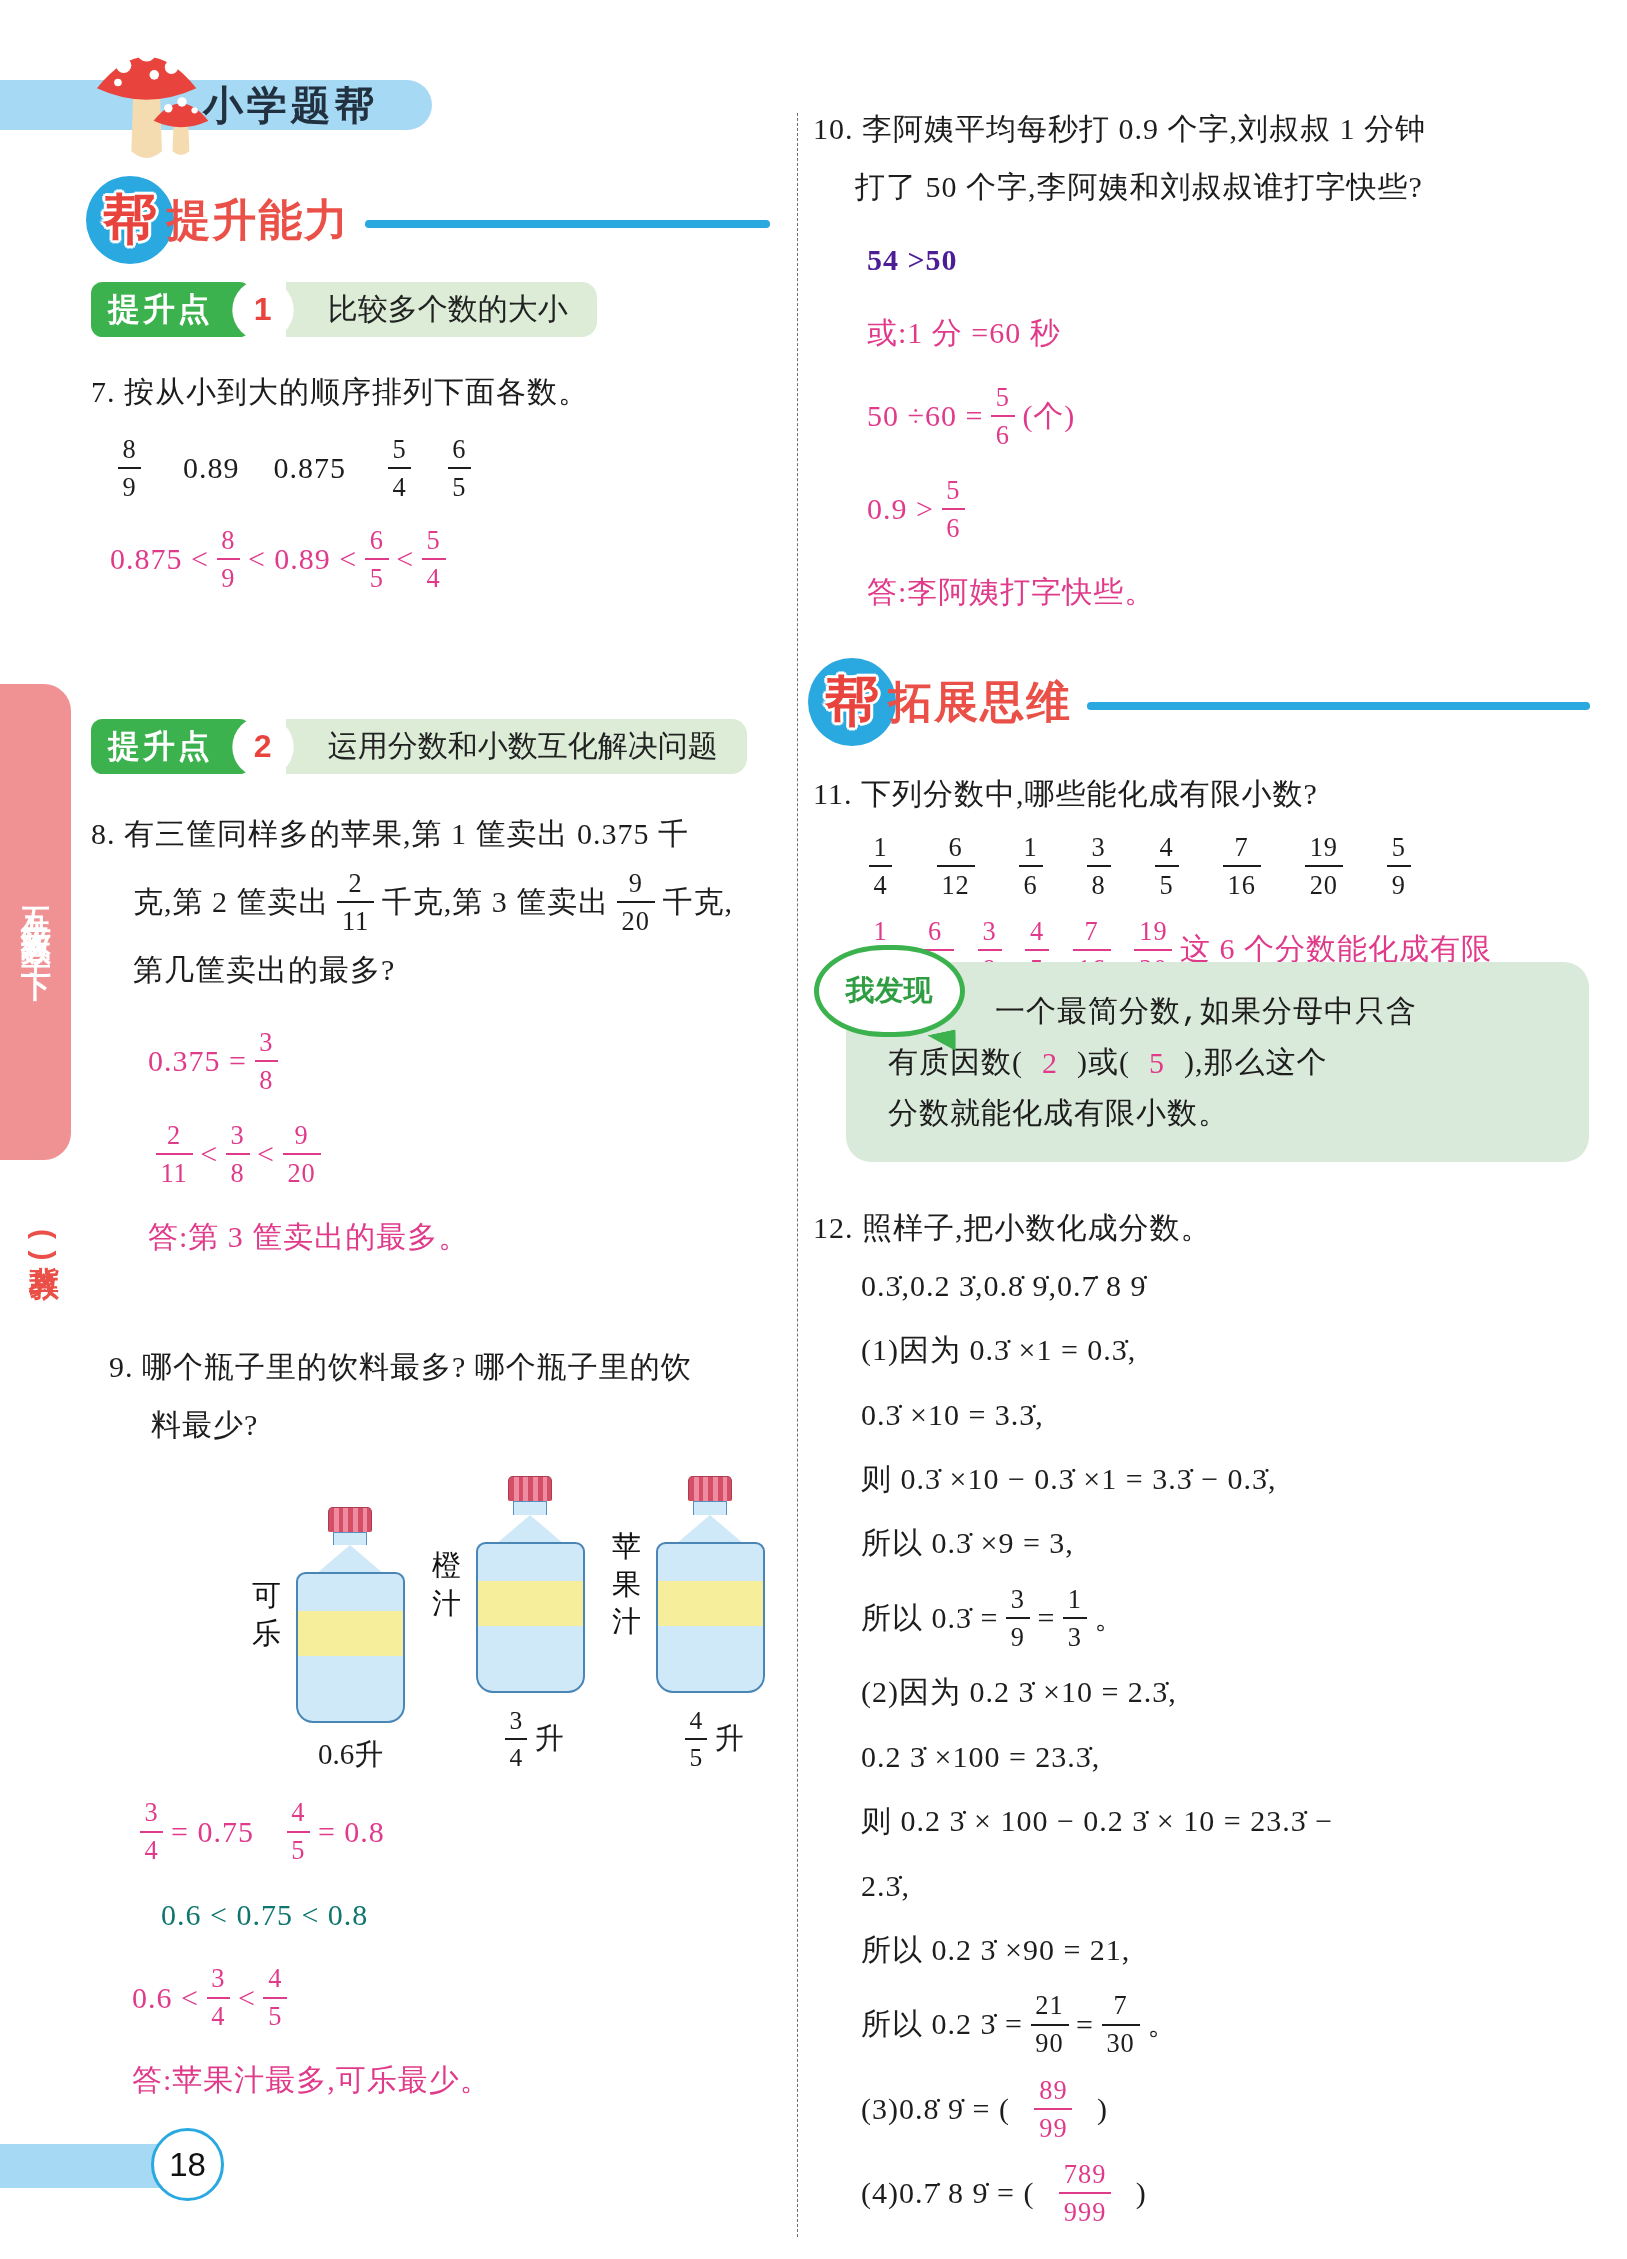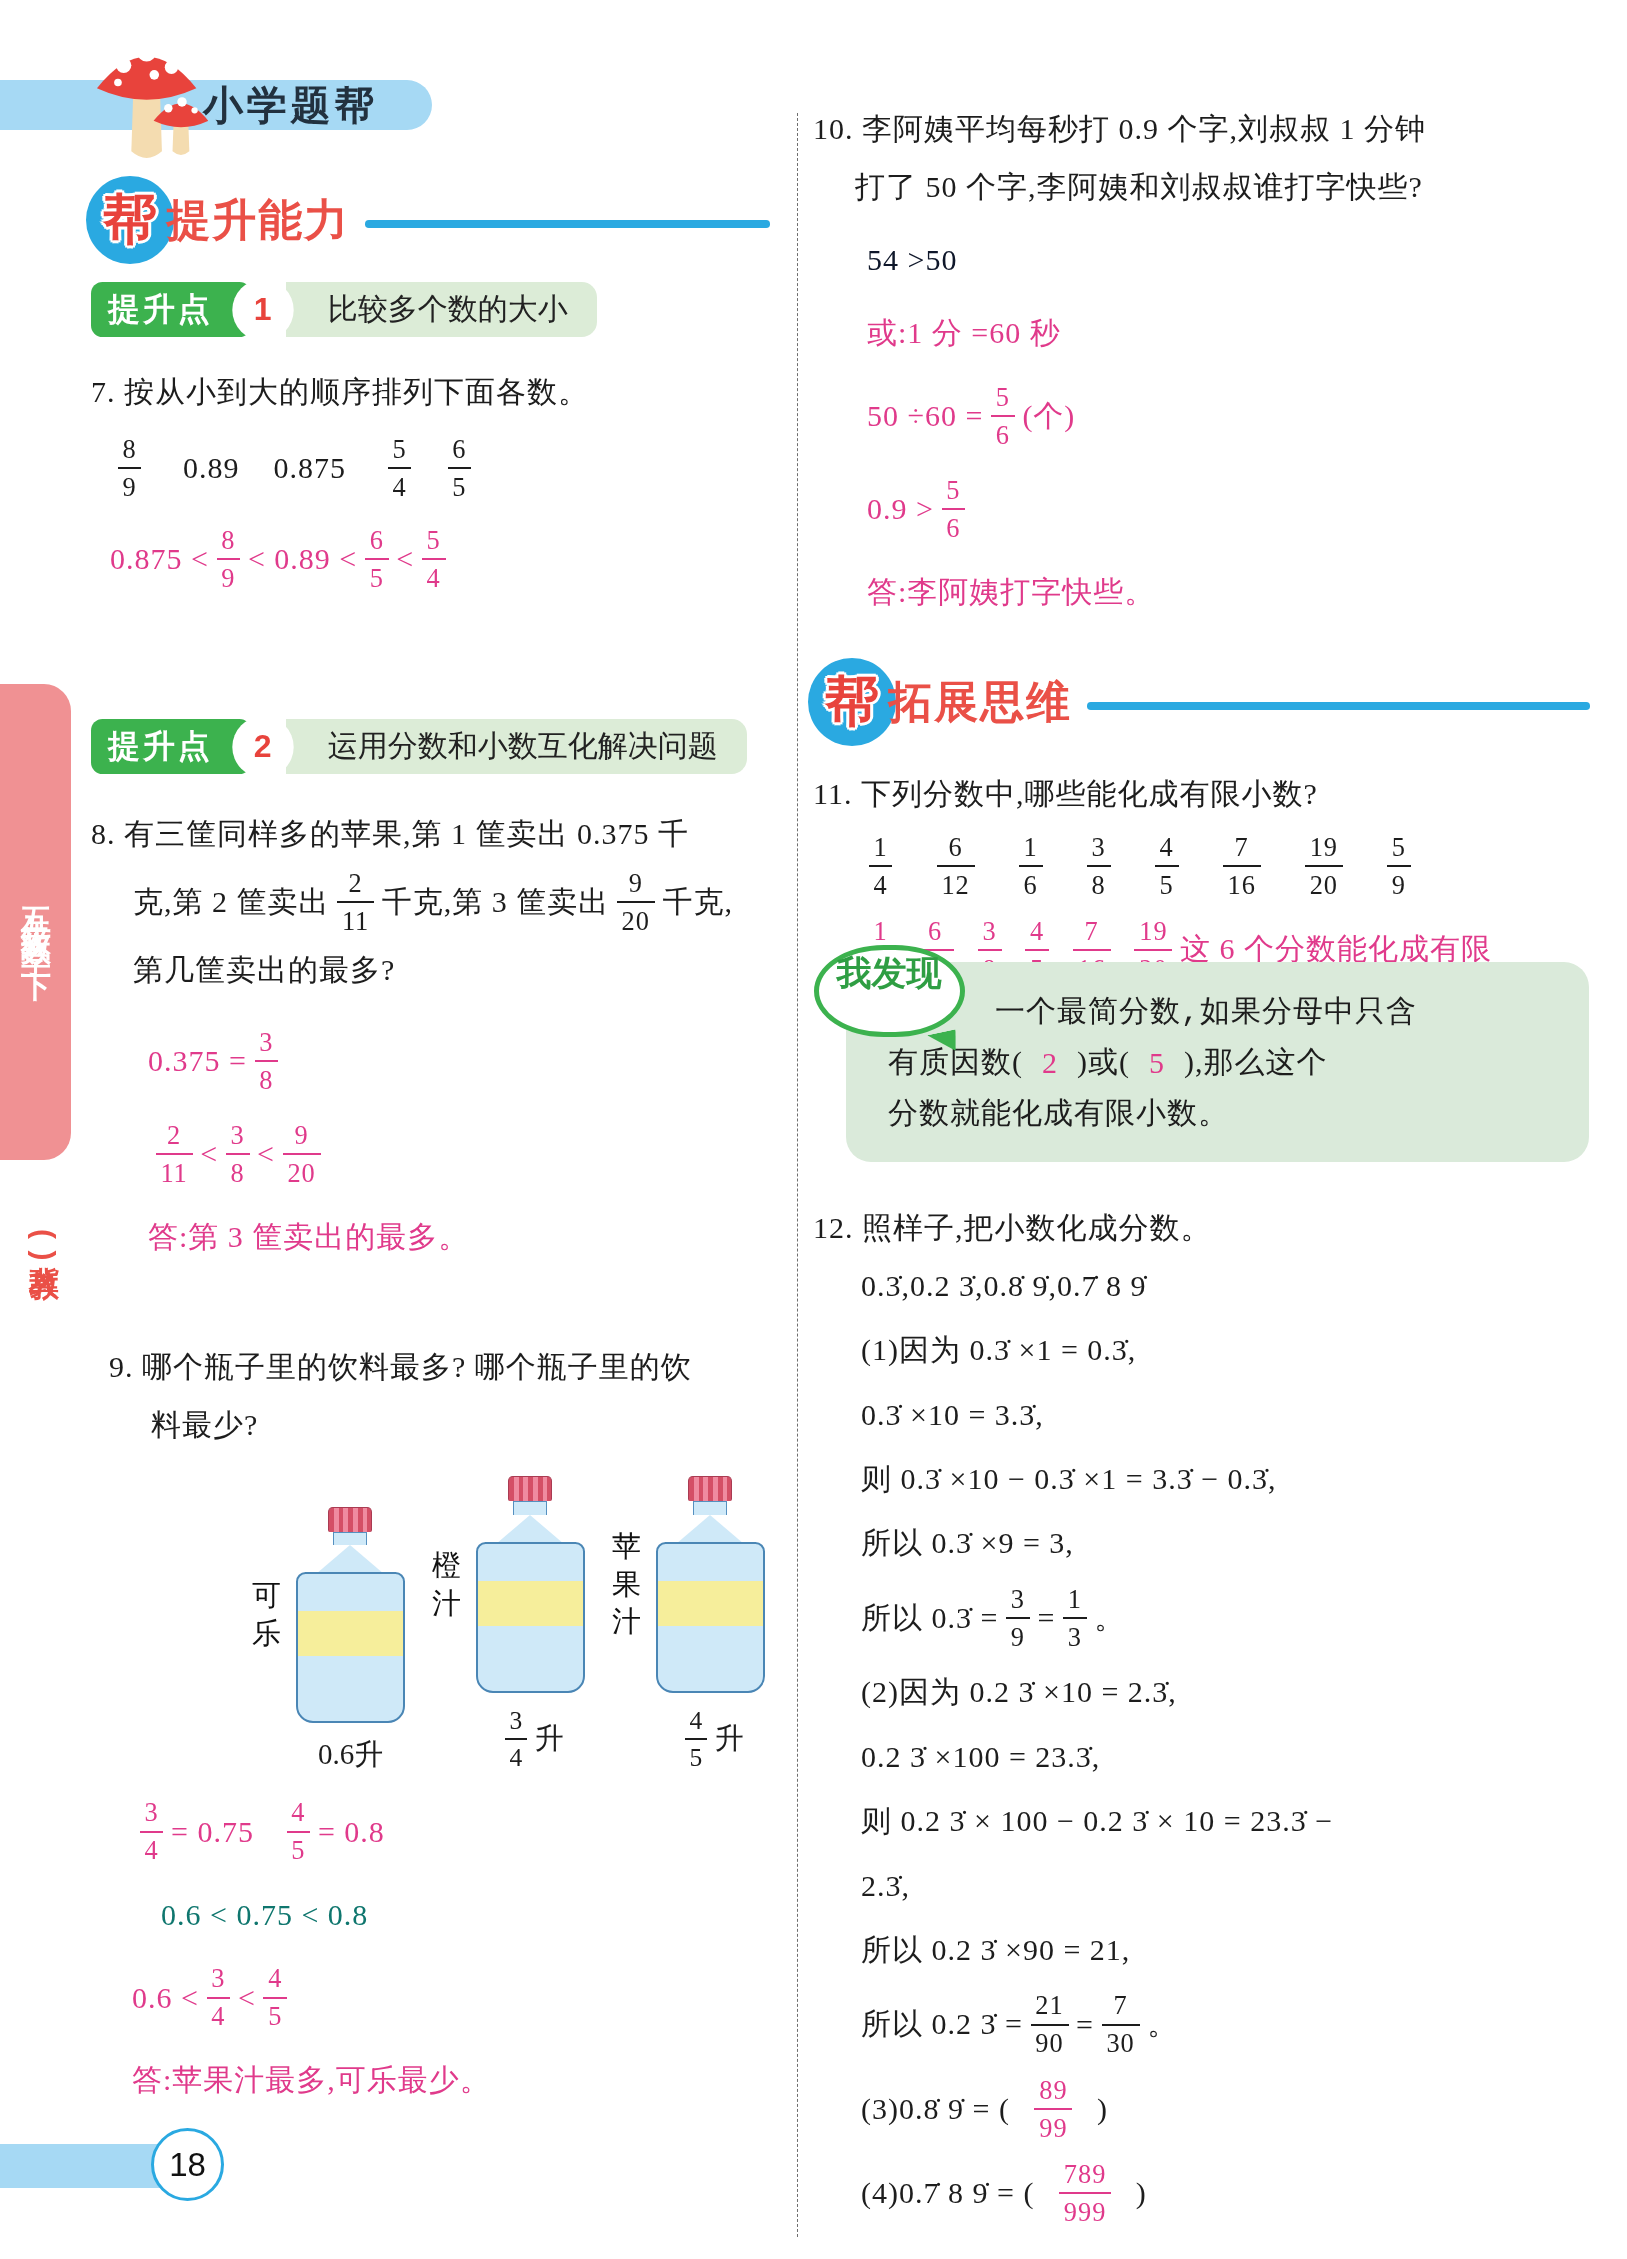--- a/index.html
+++ b/index.html
@@ -64,22 +64,22 @@
     background:repeating-linear-gradient(90deg,#d44f66 0 4.8px,#ef8ba0 4.8px 9.6px);}
   .collar{width:34px;height:13.4px;background:#cfe9f8;border:1.9px solid #5590c0;border-bottom:none;}
   .flare{width:0;height:0;border-left:34px solid transparent;border-right:34px solid transparent;
     border-bottom:29px solid #cfe9f8;}
   .bbody{width:109px;height:151px;border:2.9px solid #4a86b5;border-radius:9.6px 9.6px 17px 17px;
     background:linear-gradient(180deg,#cfe9f8 0 25%,#f6ee9b 25% 56%,#cfe9f8 56% 100%);margin-top:-1.9px;}
   .amount{margin:11.5px 0 0 44px;font-size:29px;display:flex;align-items:center;justify-content:center;width:109px;}
   
   .disc-box{background:var(--discgreen);border-radius:25px;padding:23px 27px 21px 42px;}
   .disc-badge{position:absolute;left:-32.5px;top:-17px;background:#fff;border:5.7px solid var(--green);
-    border-radius:48%/52%;width:151px;height:92px;display:flex;align-items:flex-start;justify-content:center;
-    color:#2f9e43;font-family:"Liberation Sans","DejaVu Sans",sans-serif;font-weight:bold;font-size:35px;}
+    border-radius:48%/52%;width:151px;height:92px;display:flex;align-items:center;justify-content:center;
+    color:#2f9e43;font-family:"Liberation Sans","DejaVu Sans",sans-serif;font-weight:bold;font-size:29px;}
   .disc-badge::after{content:"";position:absolute;right:1.9px;bottom:-21px;width:29px;height:21px;
     background:var(--green);clip-path:polygon(0 0,100% 0,85% 100%);transform:rotate(-12deg);}
   .disc-box .mline{min-height:48px;margin:2.9px 0;}
   .disc-first{padding-left:107px;font-family:Liberation Mono, monospace;}
   
   .divider{left:797px;top:113px;height:2124px;border-left:1.9px dashed #6f6f6f;width:0;}
   .sidebar-tab{left:0;top:684px;width:71px;height:476px;background:var(--salmon);
     border-radius:0 27px 27px 0;display:flex;align-items:center;justify-content:center;}
   .sidebar-tab span{writing-mode:vertical-rl;font-family:"Liberation Sans","DejaVu Sans",sans-serif;
     font-weight:bold;color:#fff;font-size:30px;letter-spacing:9.6px;}
@@ -281,21 +281,21 @@
 <div class="abs" style="left:813px;top:98px;width:776px;">
   <div>
       <div class="mline">
         <span>10. 李阿姨平均每秒打 0.9 个字,刘叔叔 1 分钟</span>
       </div>
       <div class="mline cont">
         <span>打了 50 个字,李阿姨和刘叔叔谁打字快些?</span>
       </div>
     </div>
   <div class="ansblock" style="margin-left:54px;margin-top:13.4px;">
-      <div class="mline mt" style="color: #0f172a;">
+      <div class="mline mt" style="color: #4c1d95; font-weight: bold;">
         <span>54 &gt;50</span>
       </div>
       <div class="mline mt" style="color: rgb(224, 58, 139);">
         <span>或:1 分 =60 秒</span>
       </div>
       <div class="mline mt" style="color: rgb(224, 58, 139);">
         <span>50 ÷60 =</span>
         <span class="frac"><span class="fn">5</span><span class="fd">6</span></span>
         <span>(个)</span>
       </div>

